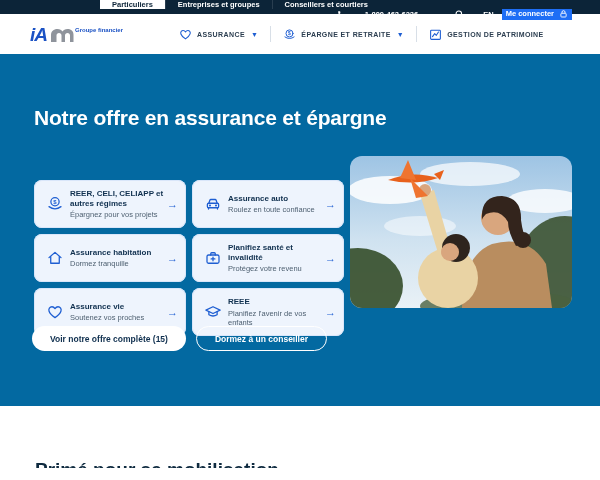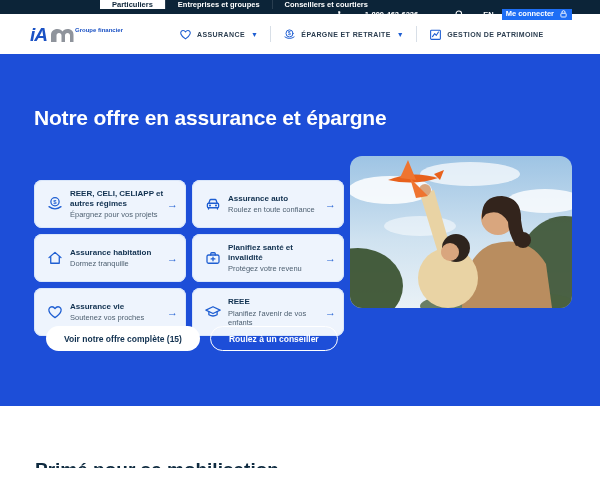--- a/index.html
+++ b/index.html
@@ -32,37 +32,37 @@
                line-height:17px; letter-spacing:-1px; }
   .logo-sub { color:#1b52c4; font-size:6px; font-weight:bold; margin-top:1px; }
   .nav-items { display:flex; align-items:center; margin-left:44px; }
   .nav-item { display:flex; align-items:center; gap:5px; padding:0 12px;
               font-size:7px; font-weight:bold; color:#2c3e50;
               letter-spacing:0.4px; cursor:pointer; }
   .nav-sep { width:1px; height:16px; background:#d8dfe7; }
   .chev { color:#1e5ed2; font-size:7px; margin-left:1px; }
 
   
-  .hero { height:352px; background:#1d4ed8; position:relative; }
+  .hero { height:352px; background:#0369a1; position:relative; }
   .hero h1 { position:absolute; left:34px; top:52px; color:#fff;
              font-size:21px; font-weight:bold; letter-spacing:-0.2px; }
   .cards { position:absolute; left:34px; top:102px; display:grid;
            grid-template-columns:152px 152px; grid-auto-rows:48px; gap:6px 6px;margin-top:24px; }
   .card { background:#eef4fd; border-radius:8px; display:flex; align-items:center;
           padding:0 8px 0 10px; cursor:pointer; box-shadow:inset 0 0 0 1px #d9e6fa; }
   .card-icon { flex:0 0 22px; display:flex; align-items:center; justify-content:center; }
   .card-text { flex:1; padding-left:4px; padding-right:2px; }
   .card-title { color:#10304f; font-size:8px; font-weight:bold; line-height:9.5px; }
   .card-sub { color:#4f6172; font-size:7.5px; line-height:9px; margin-top:2px; }
   .card-arrow { color:#1e5ed2; font-size:11px; font-weight:bold; }
 
   .hero-photo { position:absolute; left:350px; top:102px; width:222px; height:152px;
                 border-radius:12px; overflow:hidden; }
 
-  .hero-buttons { position:absolute; left:46px; top:272px; display:flex; gap:10px; }
+  .hero-buttons { position:absolute; left:32px; top:272px; display:flex; gap:10px; }
   .btn { border-radius:999px; font-size:8.5px; font-weight:bold; height:25px;
          display:flex; align-items:center; padding:0 18px; cursor:pointer; }
   .btn-primary { background:#fff; color:#10304f; border:none; }
   .btn-secondary { background:transparent; color:#fff; border:1.5px solid #fff; }
 
   
   .next-section { height:62px; background:#fff; position:relative; overflow:hidden; }
   .next-section h2 { position:absolute; left:35px; top:53px; color:#0e2a3f;
                      font-size:19px; font-weight:bold; }
 
@@ -284,19 +284,19 @@
 
       <path d="M38 24 Q62 14 88 22 Q64 30 38 24 Z" fill="#e8611c"></path>
       <path d="M58 4 L66 24 L50 22 Z" fill="#ef7430"></path>
       <path d="M60 22 L78 40 L66 42 Z" fill="#ef7430"></path>
       <path d="M84 18 L94 14 L90 24 Z" fill="#e8611c"></path>
     </svg>
   </div>
 
   <div class="hero-buttons">
     <button class="btn btn-primary">Voir notre offre complète (15)</button>
-    <button class="btn btn-secondary">Roulez à un conseiller</button>
+    <button class="btn btn-secondary">Dormez à un conseiller</button>
   </div>
 </div>
 
 <div class="next-section">
   <h2>Primé pour sa mobilisation</h2>
 </div>
 
 </body></html>

